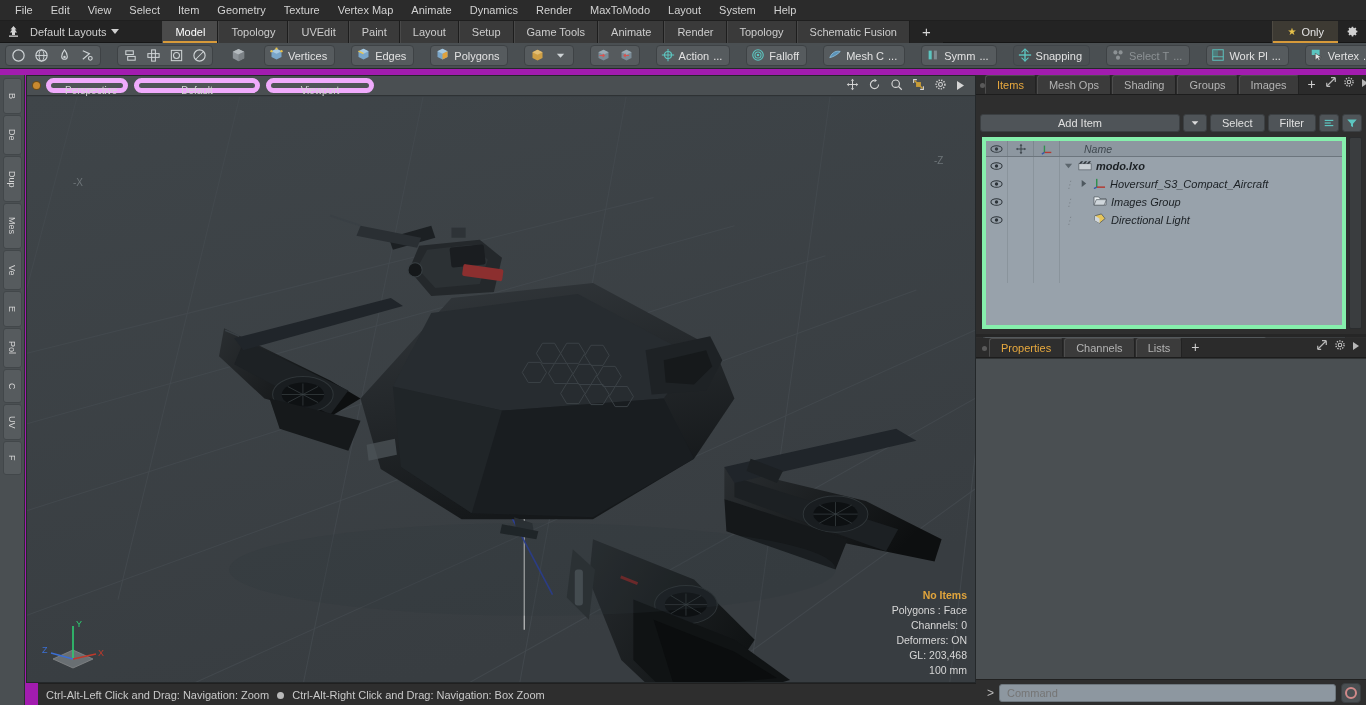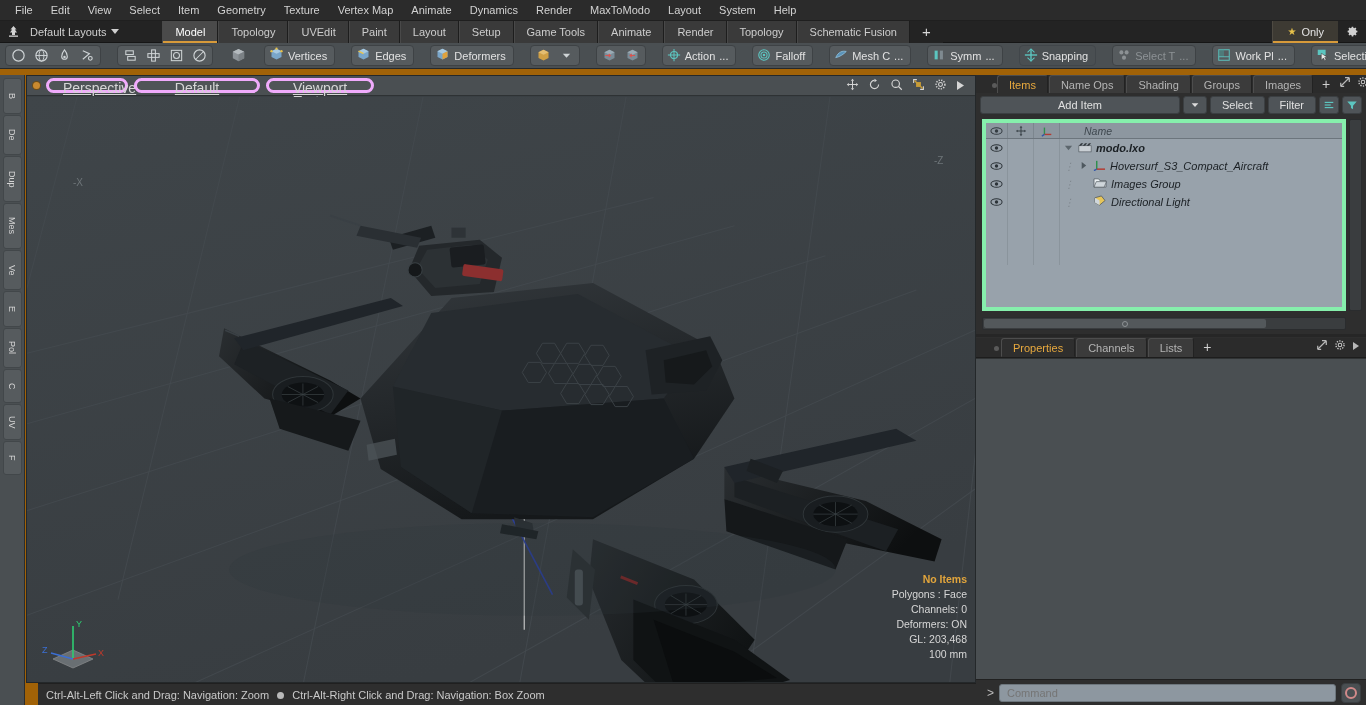--- a/index.html
+++ b/index.html
@@ -3,21 +3,21 @@
 <meta charset="utf-8">
 <style>
   * { box-sizing: border-box; margin: 0; padding: 0; }
   html, body {
     width: 1366px; height: 705px;
     background: #2b2b2b;
     font-family: "Liberation Sans", sans-serif;
     overflow: hidden;
     -webkit-font-smoothing: antialiased;
   }
-  #app { position: relative; width: 1366px; height: 705px; background: #a16207; }
+  #app { position: relative; width: 1366px; height: 705px; background: #a21caf; }
 
   
   .menubar {
     height: 21px; background: #2b2b2b; display: flex; align-items: center;
     padding-left: 6px; border-bottom: 1px solid #1f1f1f;
   }
   .menubar .mi {
     color: #d2d2d2; font-size: 11px; padding: 0 9px; line-height: 21px;
     white-space: nowrap; cursor: default;
   }
@@ -95,60 +95,60 @@
   .viewport-wrap {
     position:absolute; left:26px; top:0; right:390px; bottom:22px; background:#3a4044;
     border:1px solid #24282a;
   }
   .vp-header {
     height:20px; background:#4a4f52; display:flex; align-items:center; gap:6px;
     padding:0 6px; border-bottom:1px solid #2e3234;
   }
   .vp-dot { width:7px;height:7px;border-radius:50%;background:#c98a30;box-shadow:0 0 0 1px #6b4d18; }
   .vp-pill {
-    background:#4f5457; border:3px solid #f0abfc; border-radius:9px; color:#d6d6d6;
-    font-size:14px; padding:1px 14px; height:15px; line-height:13px; text-align:center;text-decoration:underline;
+    background:#4f5457; border:5px solid #f0abfc; border-radius:9px; color:#d6d6d6;
+    font-size:10px; padding:1px 14px; height:15px; line-height:13px; text-align:center;
   }
   .vp-hdr-right { margin-left:auto; display:flex; align-items:center; gap:9px; padding-right:4px; }
   .vp-canvas { position:absolute; left:0; top:21px; right:0; bottom:0; overflow:hidden; background:#3c4246; }
   .vp-stats {
-    position:absolute; right:8px; bottom:20px; text-align:right; font-size:10.5px;
+    position:absolute; right:8px; bottom:4px; text-align:right; font-size:10.5px;
     color:#d7d7d7; line-height:15px; z-index:5;
   }
   .vp-stats .hl { color:#e2a53c; font-weight:bold; }
   .axis-lbl { position:absolute; color:#6d7478; font-size:10px; z-index:4; }
 
   
   .statusbar {
     position:absolute; left:26px; right:390px; bottom:0; height:22px; background:#2e2e2e;
     border-top:1px solid #202020; display:flex; align-items:center;margin-left:12px;
   }
   .statusbar .sb-txt { color:#c9c9c9; font-size:11px; padding-left:8px; }
   .sb-bullet { display:inline-block; width:7px;height:7px;border-radius:50%;background:#b9b9b9;
     vertical-align:middle; margin:0 5px 1px 5px; }
 
   
   .rightcol { position:absolute; right:0; top:0; width:390px; bottom:0; background:#2e2e2e; }
 
   .panel-tabs {
-    height:20px; background:#2b2b2b; display:flex; align-items:flex-end; padding-left:16px;
+    height:20px; background:#2b2b2b; display:flex; align-items:flex-end; padding-left:4px;
     border-bottom:1px solid #1d1d1d; position:relative;
   }
   .pt-dot { width:9px; height:18px; display:flex;align-items:center;justify-content:center; }
   .pt-dot i { width:5px;height:5px;border-radius:50%;background:#5a5a5a; display:block;}
   .ptab {
     font-size:11px; color:#b4b4b4; padding:0 11px; height:19px; line-height:19px;
     background:#3b3b3b; border-left:1px solid #4d4d4d; border-right:1px solid #222;
     border-top:1px solid #4d4d4d; border-radius:3px 3px 0 0; margin-right:1px; white-space:nowrap;
   }
   .ptab.active { background:#2e2e2e; color:#e8a93e; border-bottom:1px solid #2e2e2e; }
   .ptab.plusT { background:transparent; border:none; color:#cfcfcf; font-size:14px; padding:0 8px;}
   .pt-right { margin-left:auto; display:flex; align-items:center; gap:6px; padding:0 6px 2px 0; }
 
-  .items-panel { position:absolute; left:0; top:18px; right:0; height:240px; background:#2e2e2e; }
+  .items-panel { position:absolute; left:0; top:36px; right:0; height:240px; background:#2e2e2e; }
   .add-row { display:flex; align-items:center; padding:3px 4px; gap:3px; }
   .add-item-btn {
     flex:1; background:#4f5458; border:1px solid #3b3f42; border-radius:3px; height:18px;
     color:#e0e0e0; font-size:11px; display:flex; align-items:center; justify-content:center;
   }
   .add-item-drop {
     width:24px; background:#4f5458; border:1px solid #3b3f42; border-radius:3px; height:18px;
     display:flex;align-items:center;justify-content:center;
   }
   .sm-btn {
@@ -351,21 +351,21 @@
             <path d="M3 5 L9 8" stroke="#e8c24a" stroke-width="1.8"></path>
           </svg></span>
       <span>Edges</span>
     </div>
     <div class="tb-btn">
       <span><svg width="15" height="15" viewBox="0 0 18 18">
             <path d="M9 2 L15 5 L15 12 L9 15 L3 12 L3 5 Z" fill="#7aa6c9"></path>
             <path d="M9 2 L15 5 L9 8 L3 5 Z" fill="#a8c9e0"></path>
             <path d="M9 8 L15 5 L15 12 L9 15 Z" fill="#e0a23c"></path>
           </svg></span>
-      <span>Deformers</span>
+      <span>Polygons</span>
     </div>
 
     <div class="tb-group">
       <div class="tb-ico">
           <svg width="15" height="15" viewBox="0 0 18 18">
             <path d="M9 2 L15 5 L15 12 L9 15 L3 12 L3 5 Z" fill="#cf9f45"></path>
             <path d="M9 2 L15 5 L9 8 L3 5 Z" fill="#e3bd72"></path>
           </svg>
         </div>
       <div class="tb-ico">
@@ -455,21 +455,21 @@
           </svg></span>
       <span>Work Pl</span>
       <span>...</span>
     </div>
 
     <div class="tb-btn">
       <span><svg width="14" height="14" viewBox="0 0 16 16">
             <path d="M2 2 h9 v6 h-9 z" fill="#5cc5c0"></path>
             <path d="M6 6 L6 14 L8.5 11.5 L10 14.5 L11.5 13.5 L10 10.8 L13 10.5 Z" fill="#e8e8e8" stroke="#333" stroke-width="0.6"></path>
           </svg></span>
-      <span>Selecti</span>
+      <span>Vertex</span>
       <span>...</span>
     </div>
 
     <div class="tb-right">
       <div class="tb-btn" style="padding-right:22px">
         <span><svg width="15" height="15" viewBox="0 0 16 16">
               <circle cx="5.5" cy="5.5" r="2.6" fill="none" stroke="#5cc5c0" stroke-width="1.6"></circle>
               <circle cx="10.5" cy="10" r="2.2" fill="none" stroke="#5cc5c0" stroke-width="1.5"></circle>
             </svg></span>
         <span>Kits</span>
@@ -726,21 +726,21 @@
       </div>
     </div>
 
     <div class="rightcol">
 
       <div class="panel-tabs">
         <div class="pt-dot">
             <i></i>
           </div>
         <div class="ptab active">Items</div>
-        <div class="ptab">Name Ops</div>
+        <div class="ptab">Mesh Ops</div>
         <div class="ptab">Shading</div>
         <div class="ptab">Groups</div>
         <div class="ptab">Images</div>
         <div class="ptab plusT">+</div>
         <div class="pt-right">
           <span><svg width="12" height="12" viewBox="0 0 14 14">
                 <path d="M2 12 L12 2 M12 2 H7 M12 2 V7" stroke="#b8b8b8" stroke-width="1.4" fill="none"></path>
                 <path d="M2 12 H6 M2 12 V8" stroke="#b8b8b8" stroke-width="1.4" fill="none"></path>
               </svg></span>
           <span><svg width="12" height="12" viewBox="0 0 16 16">

